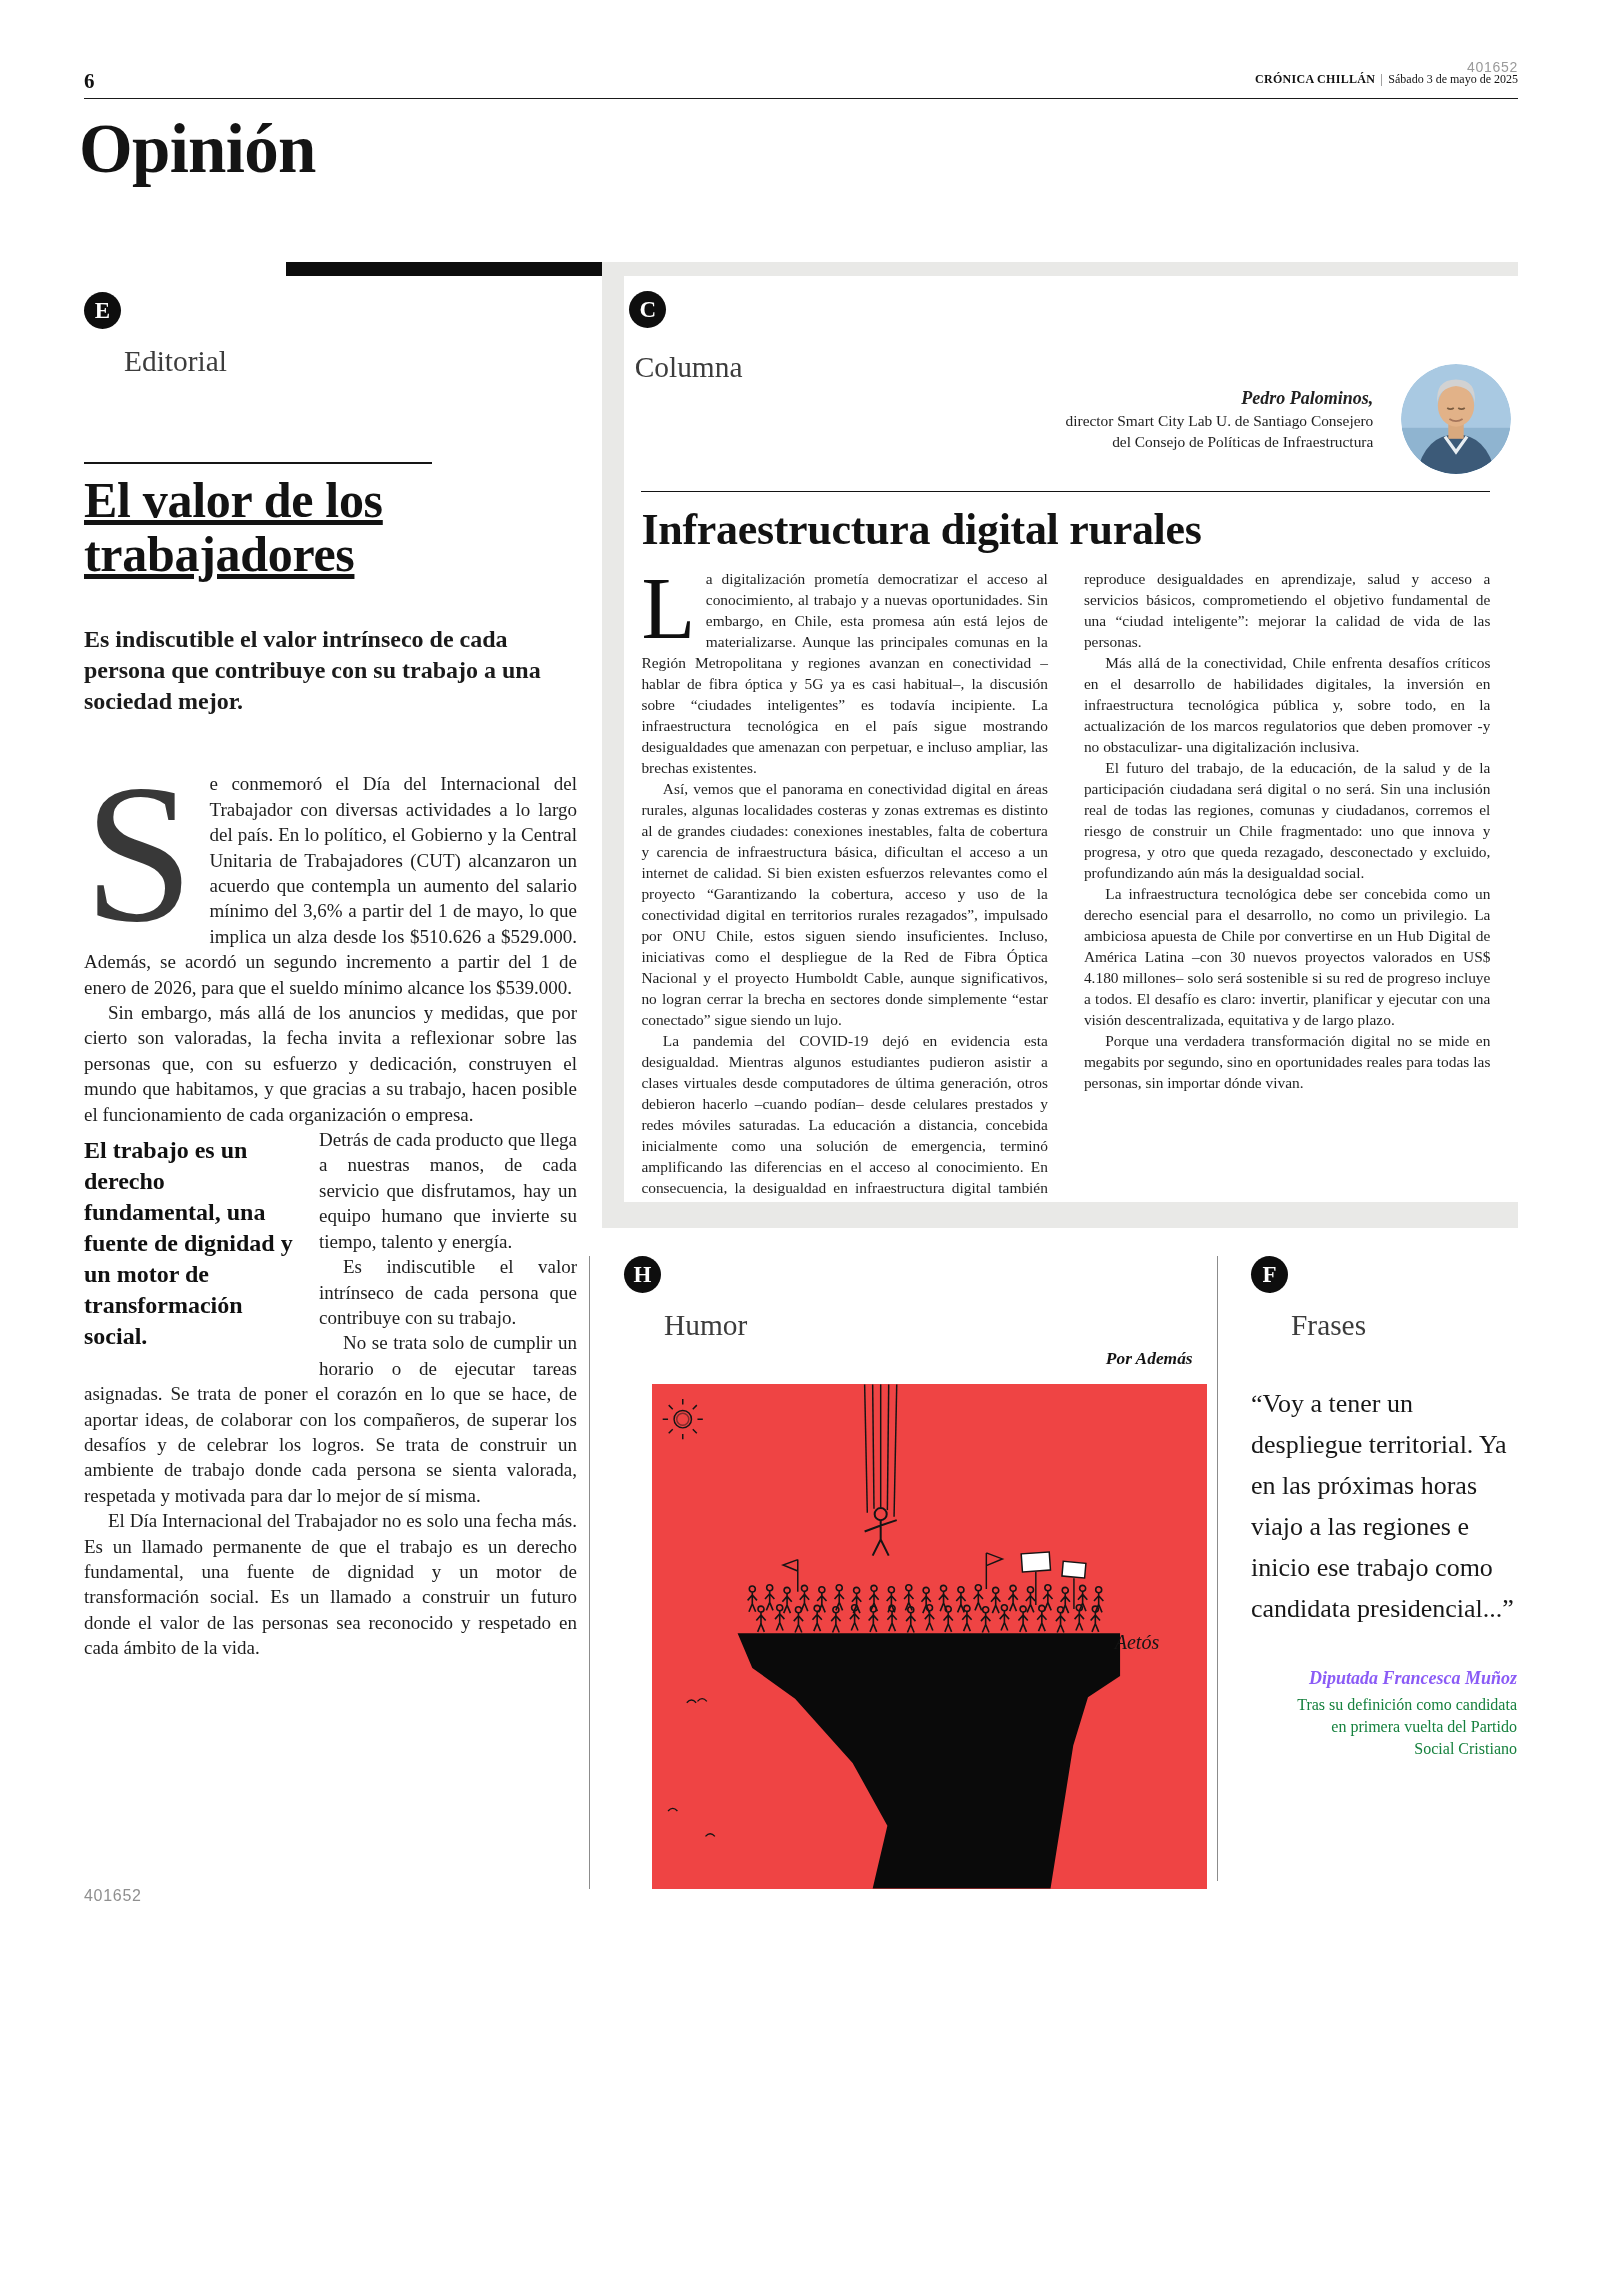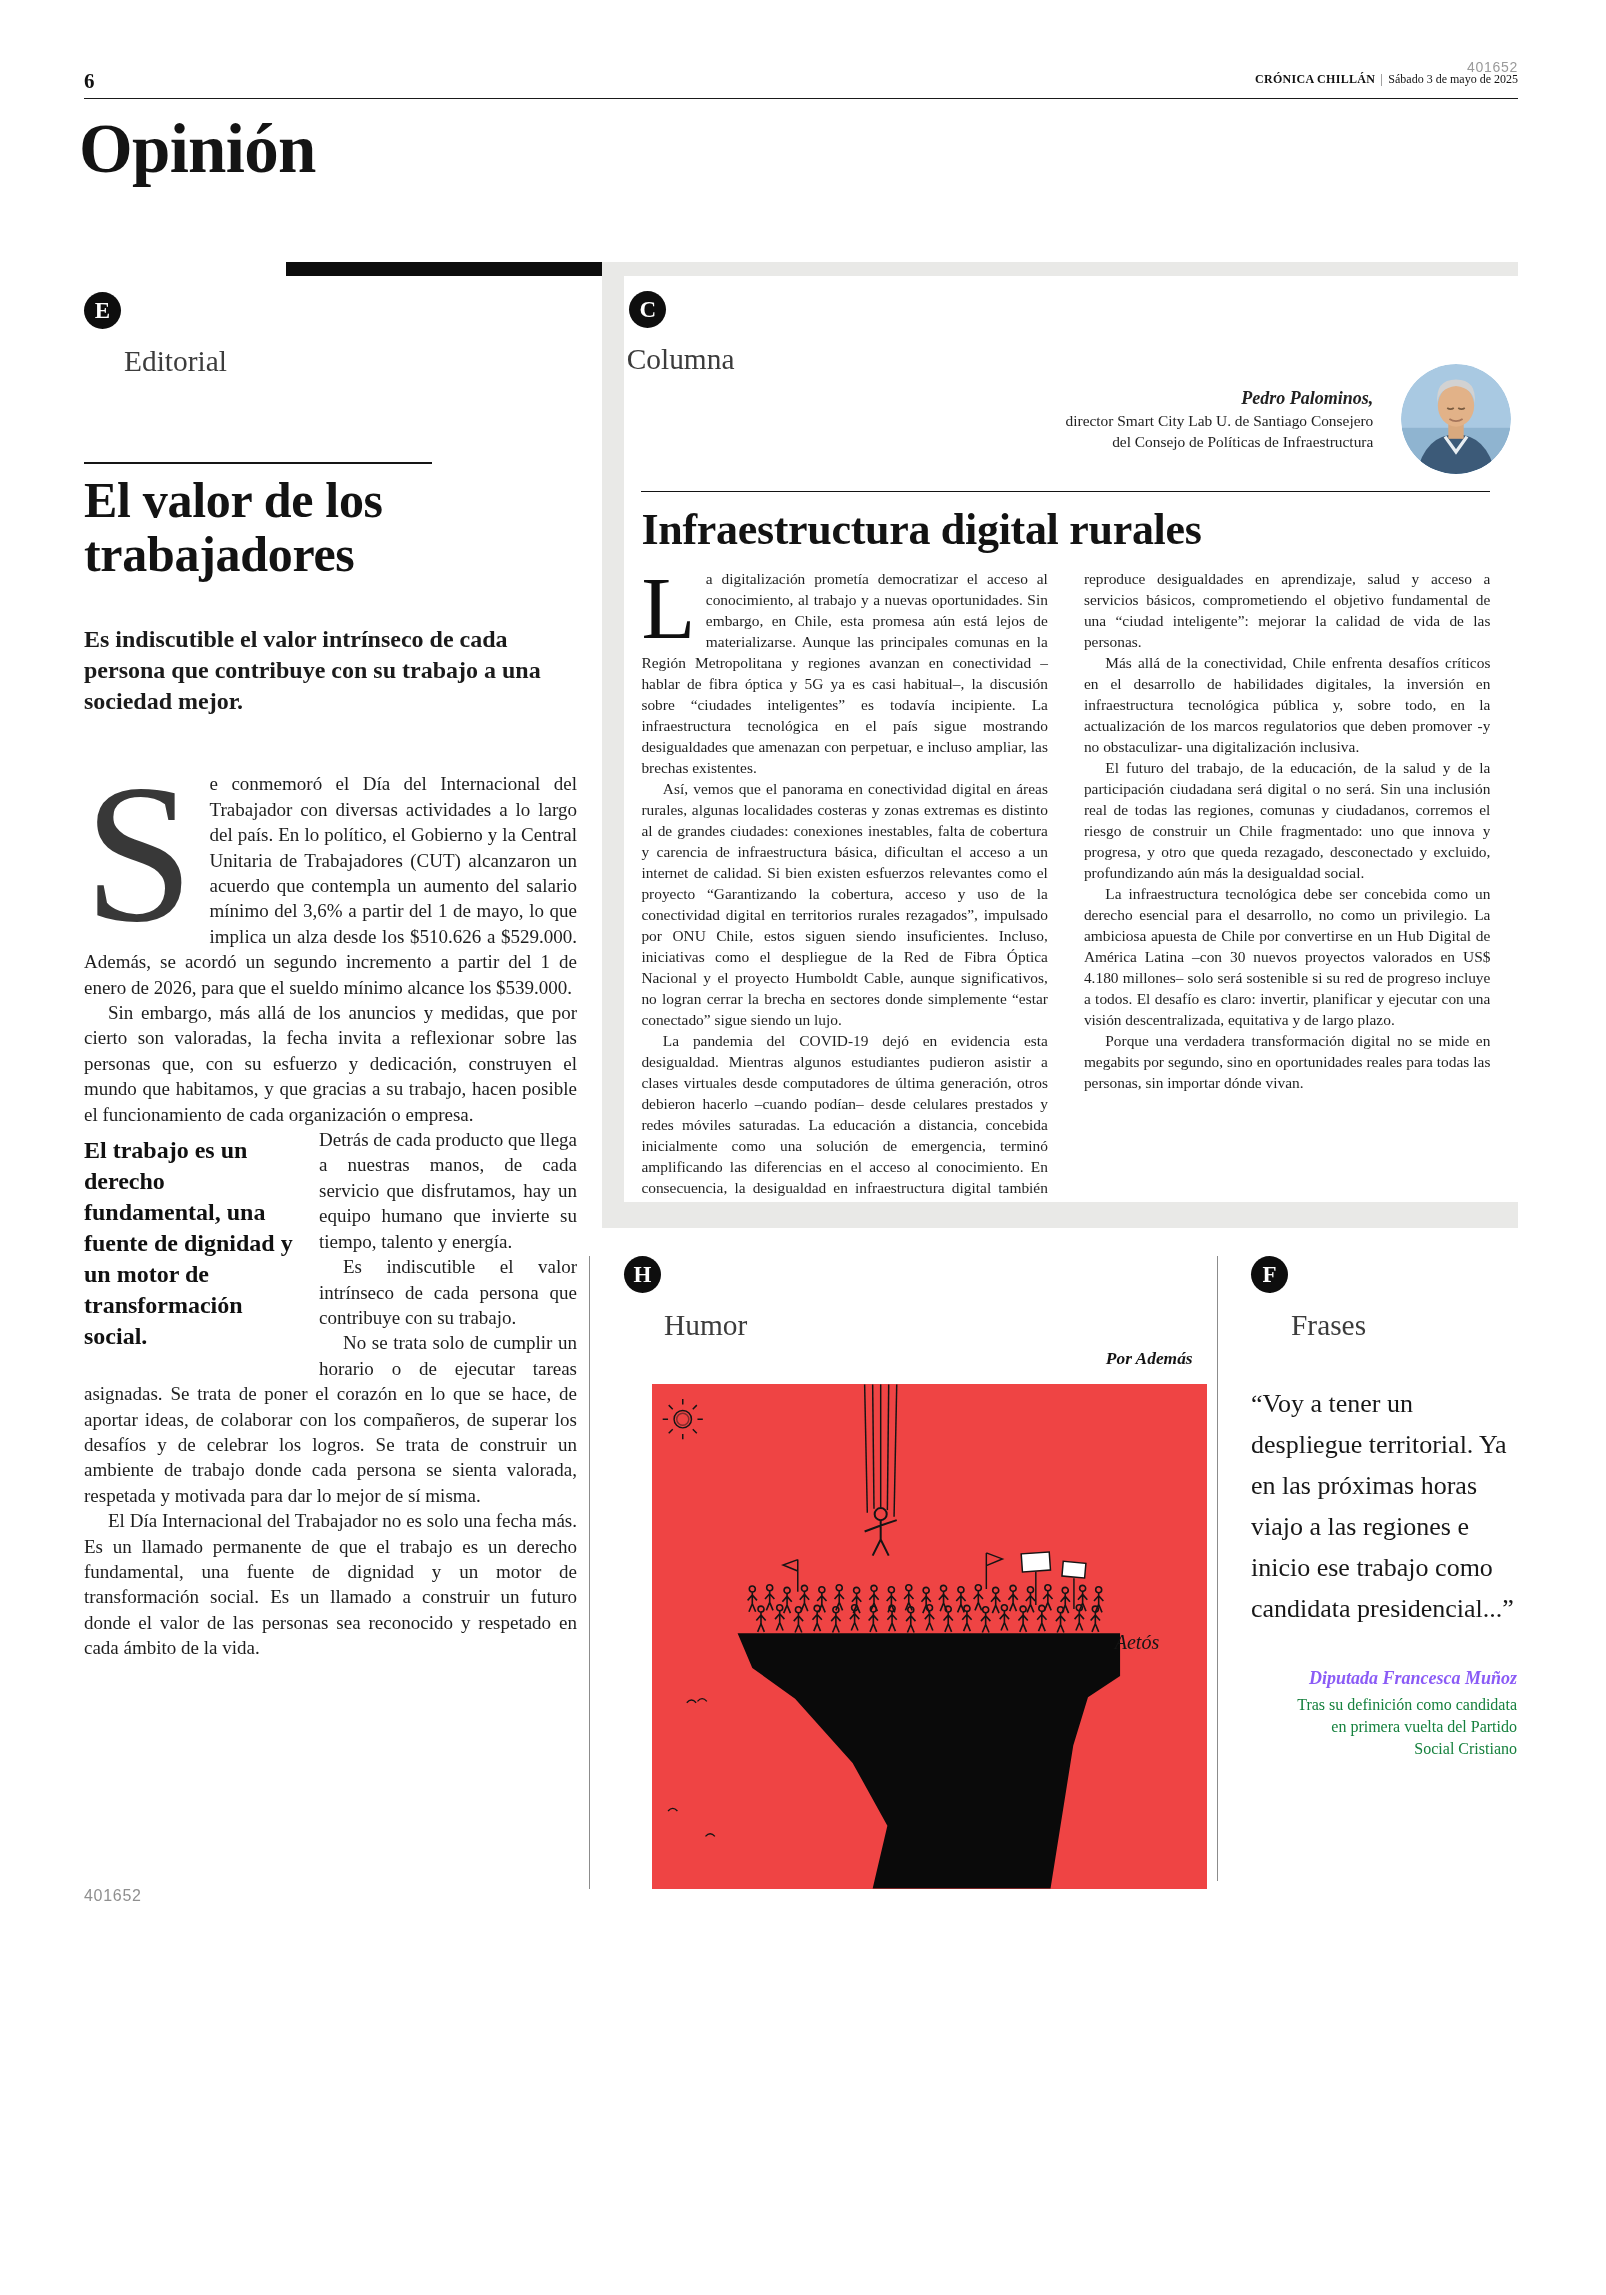--- a/index.html
+++ b/index.html
@@ -21,35 +21,35 @@
   .thick-bar{position:absolute;left:286px;top:262px;width:1231px;height:14px;background:#0d0d0d;}
 
   
   .badge{width:37px;height:37px;border-radius:50%;background:#0e0e0e;color:#fff;
          font:700 23px/37px "Liberation Serif",serif;text-align:center;}
   .section-label{font:400 29.4px "Liberation Serif",serif;color:#3c3c3c;margin-top:16px;margin-left:40px;}
 
   
   .editorial{position:absolute;left:84px;top:292px;width:493px;}
   .ed-rule{margin-top:84px;width:348px;height:2px;background:#151515;}
-  .ed-title{margin-top:9.4px;font:700 50px/1.08 "Liberation Serif",serif;color:#131313;letter-spacing:-0.3px;}
+  .ed-title{margin-top:9.4px;font:700 50px/1.08 "Liberation Serif",serif;color:#131313;letter-spacing:-0.3px;text-decoration:underline;}
   .ed-sub{margin-top:43px;font:700 24px/31px "Liberation Serif",serif;color:#1b1b1b;}
   .ed-body{margin-top:54px;font:400 19px/25.4px "Liberation Serif",serif;text-align:justify;color:#1e1e1e;}
   .ed-body p{text-indent:24px;}
   .ed-body p.noindent{text-indent:0;}
   .dropcap-s{float:left;font-size:197px;line-height:151px;margin:6.7px 16px 5.4px 0;color:#383838;}
   .pullquote{float:left;width:215px;font:700 24px/31px "Liberation Serif",serif;color:#111;
              margin:8px 20px 5.4px 0;text-align:left;}
   .bottom-code{position:absolute;left:84px;top:1887px;font:400 16px "Liberation Sans",sans-serif;color:#8f8f8f;letter-spacing:0.7px;}
 
   
   .gray-panel{position:absolute;left:602px;top:262px;width:916px;height:966px;background:#e9e9e7;}
   .card{position:absolute;left:624px;top:276px;width:894px;height:926px;background:#ffffff;overflow:hidden;}
   .card .badge{position:absolute;left:5.4px;top:15.4px;}
-  .card .section-label{position:absolute;left:2.7px;top:67px;margin:0;}
+  .card .section-label{position:absolute;left:2.7px;top:67px;margin:8px;}
   .author{position:absolute;right:6.7px;top:88px;display:flex;align-items:center;gap:28px;}
   .author-lines{text-align:right;color:#222;}
   .author-name{font:700 18px/24px "Liberation Serif",serif;font-style:italic;}
   .author-role{font:400 15.4px/21px "Liberation Serif",serif;}
   .author-photo{width:110px;height:110px;border-radius:50%;overflow:hidden;flex:0 0 auto;}
   .col-rule{position:absolute;left:17.4px;top:215px;width:849px;height:1.3px;background:#131313;}
   .col-title{position:absolute;left:17.4px;top:230px;font:700 44px/1.1 "Liberation Serif",serif;color:#131313;letter-spacing:-0.3px;}
   .col-text{position:absolute;left:17.4px;top:292px;width:849px;height:634px;overflow:hidden;
             column-count:2;column-gap:36px;column-fill:auto;
             font:400 15.4px/21px "Liberation Serif",serif;text-align:justify;color:#1f1f1f;}

